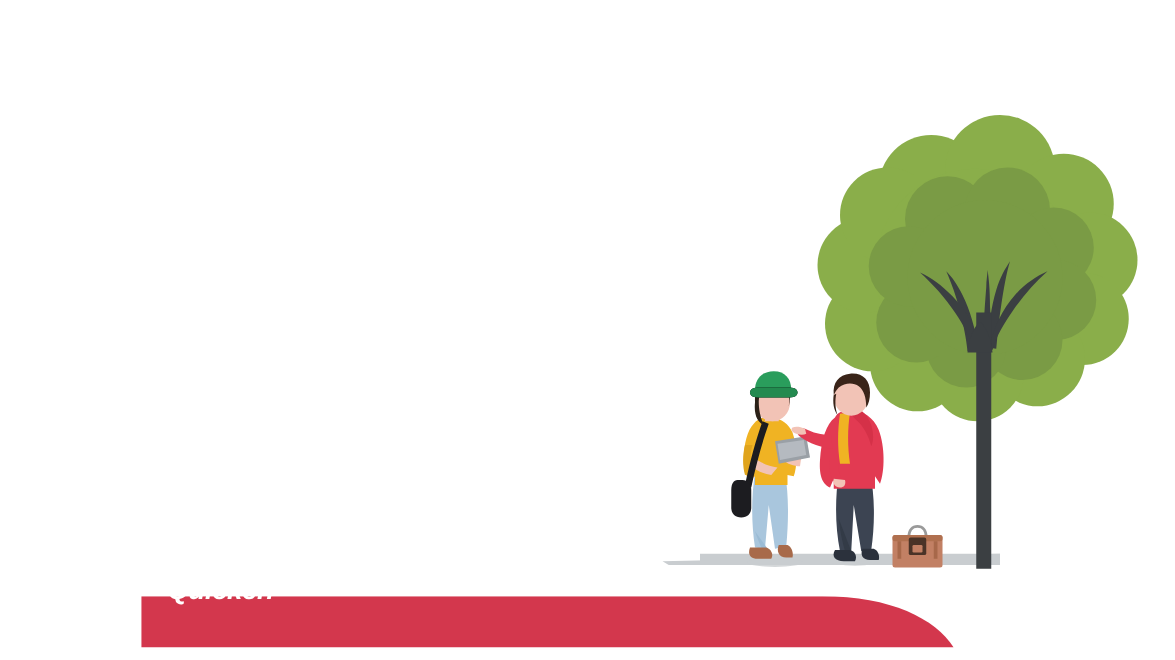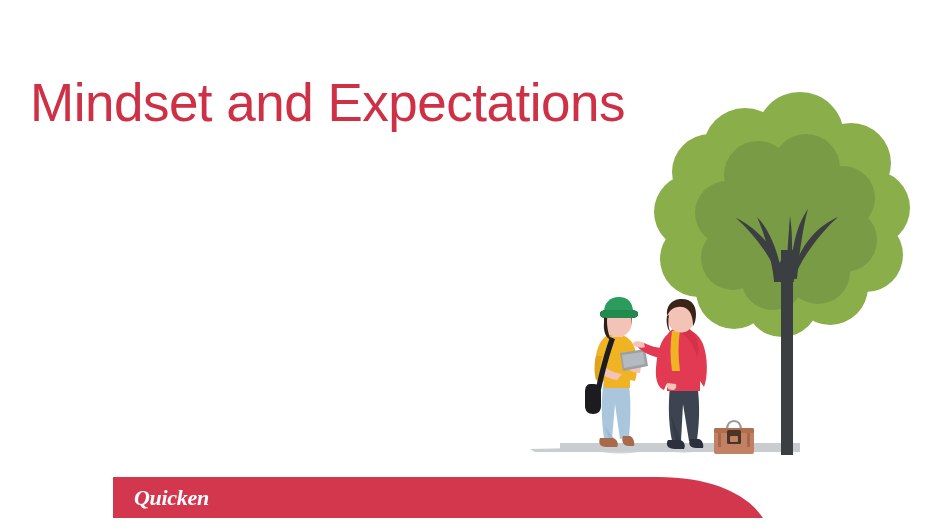--- a/index.html
+++ b/index.html
@@ -54,38 +54,37 @@
     height: 41px;
   }
   #footer-banner svg {
     display: block;
     width: 650px;
     height: 41px;
   }
   #brand-logo {
     position: absolute;
     left: 134px;
-    top: 485px;
+    top: 459px;
     margin: 0;
-    font-family: Liberation Serif, serif;
+    font-family: Liberation Sans, sans-serif;
     font-style: italic;
     font-weight: bold;
     font-size: 22px;
     line-height: 26px;
     letter-spacing: -0.3px;
     color: #ffffff;
     white-space: nowrap;
   }
 </style>
 </head>
 <body>
 
 <div id="slide">
 
-  <h1 id="slide-title">Mindset and Expectations</h1>
 
   <svg id="illustration" viewBox="0 0 940 528" xmlns="http://www.w3.org/2000/svg">
 
     <g>
       <path d="M530 449 L800 443 L800 452 L535 452 Z" fill="#c9cdd0"></path>
       <rect x="560" y="443" width="240" height="9" fill="#c9cdd0"></rect>
     </g>
 
     <g>
 

